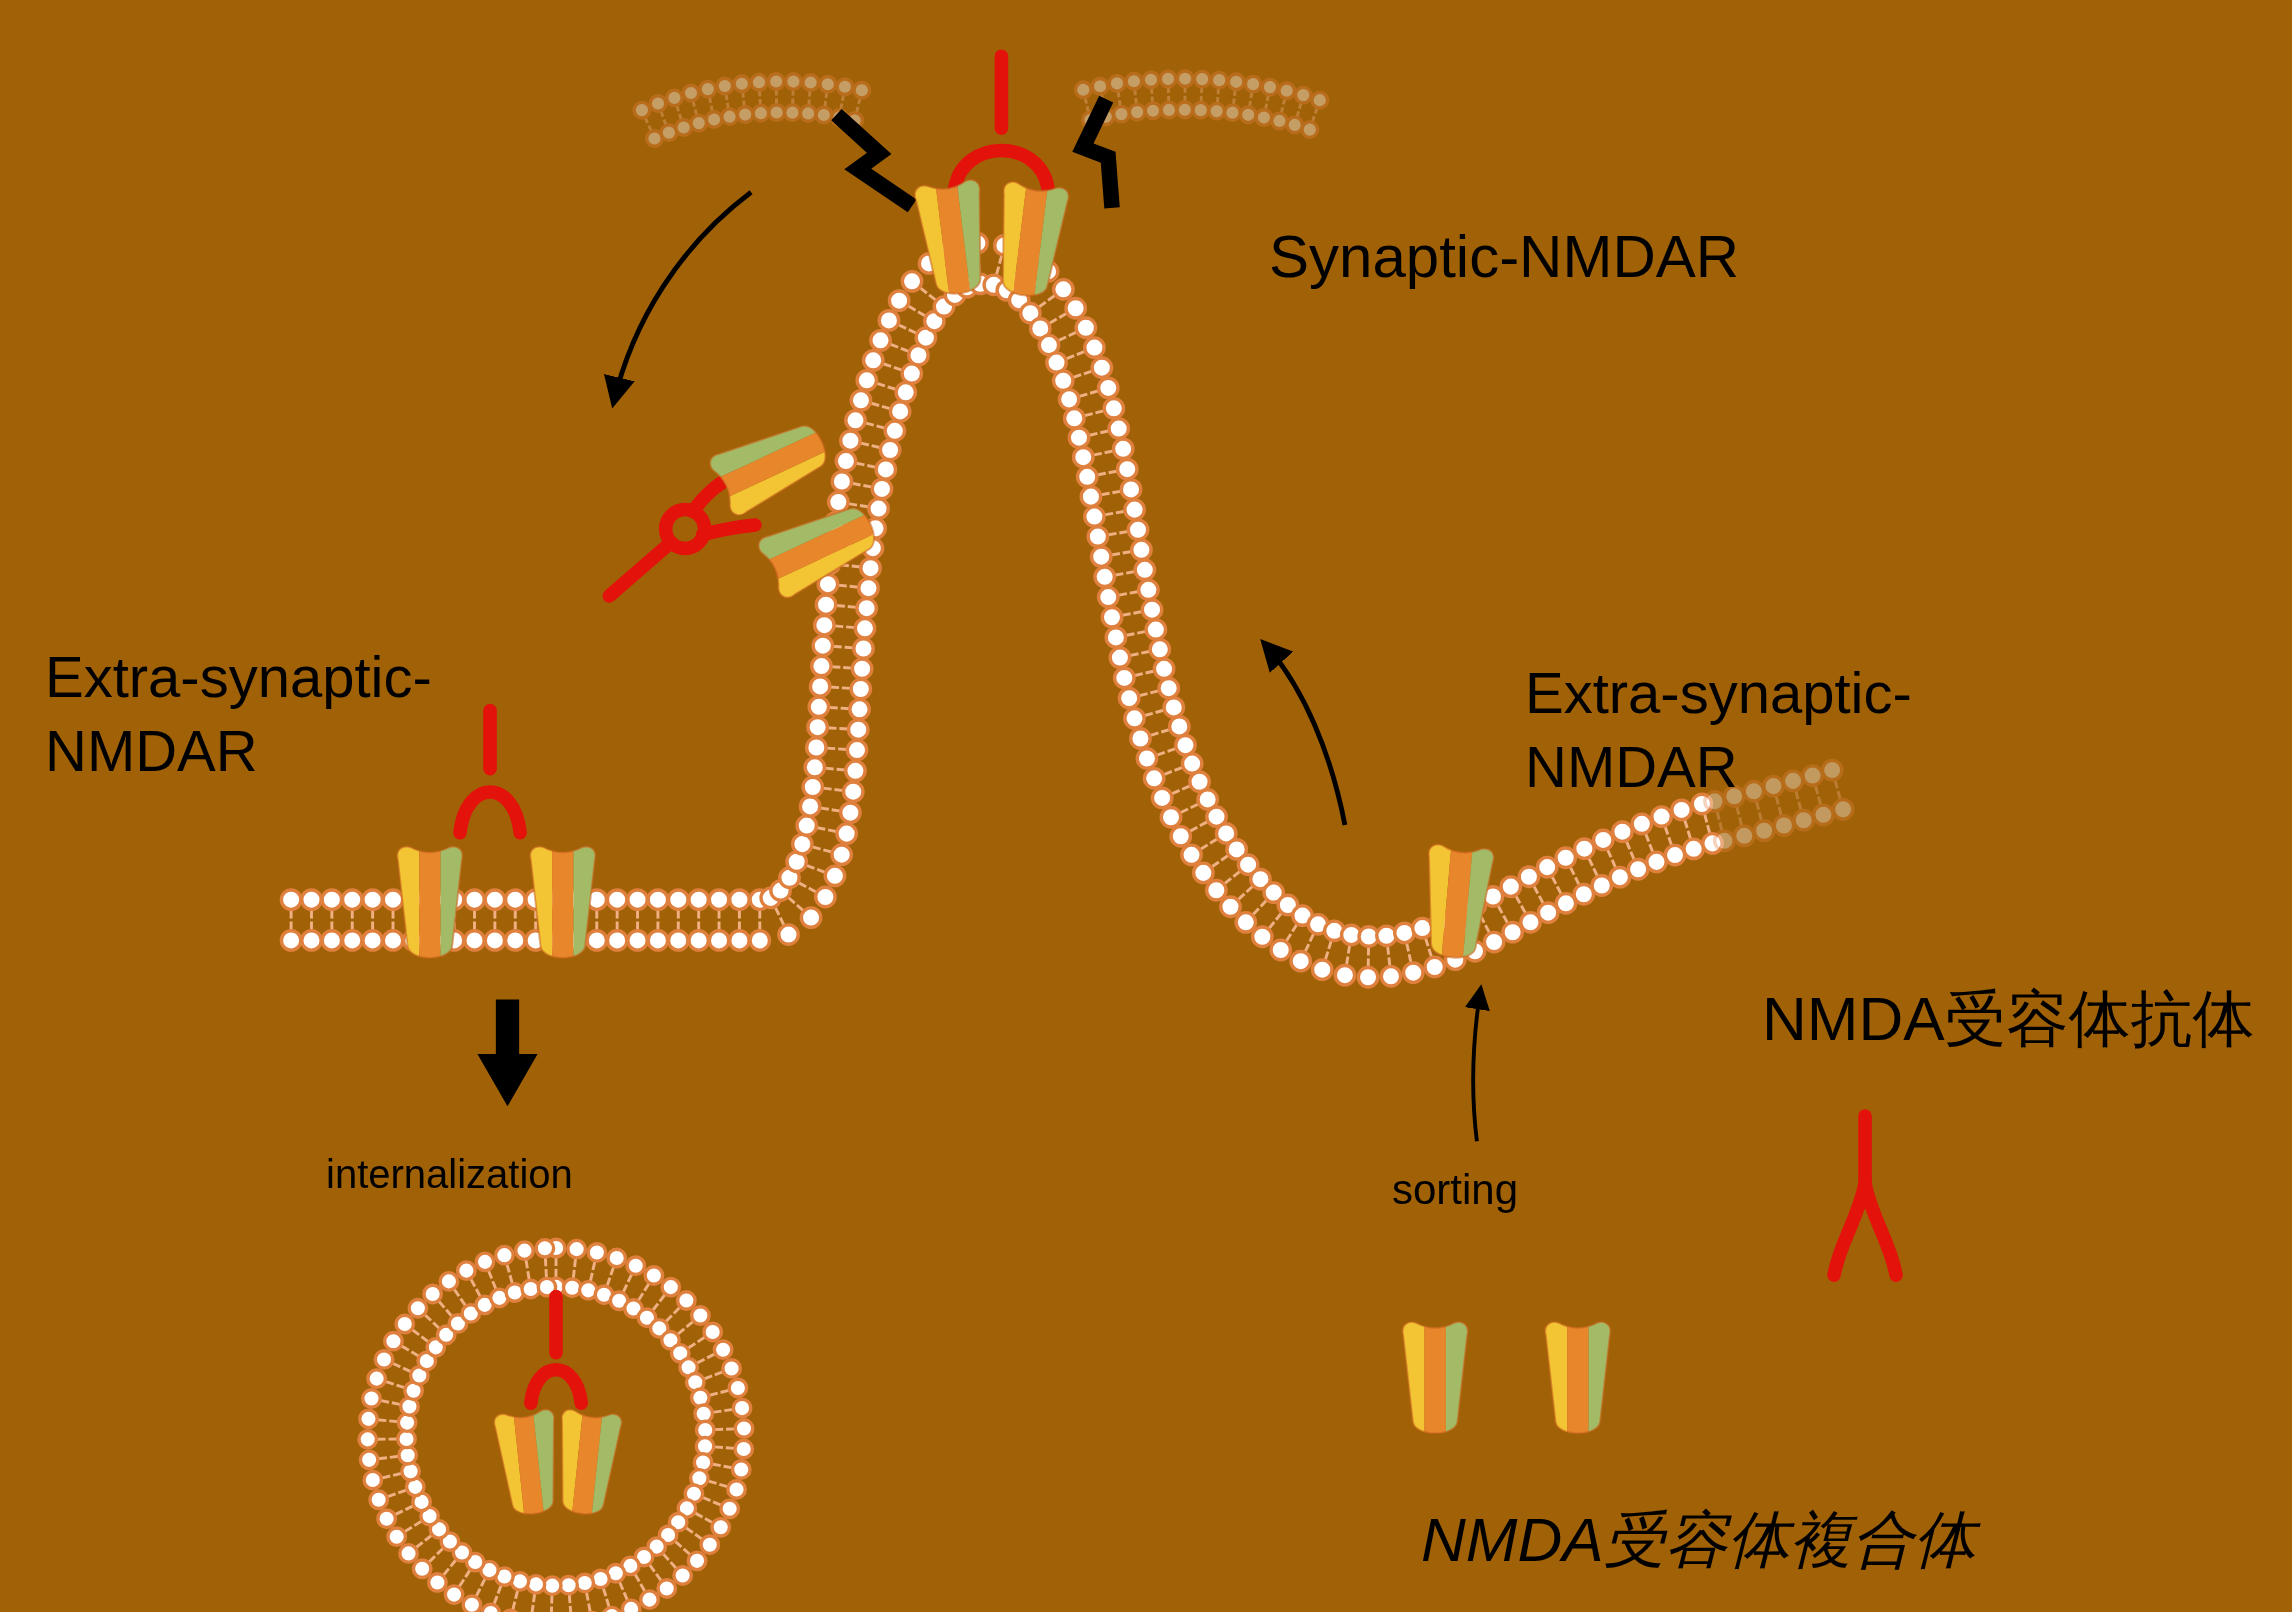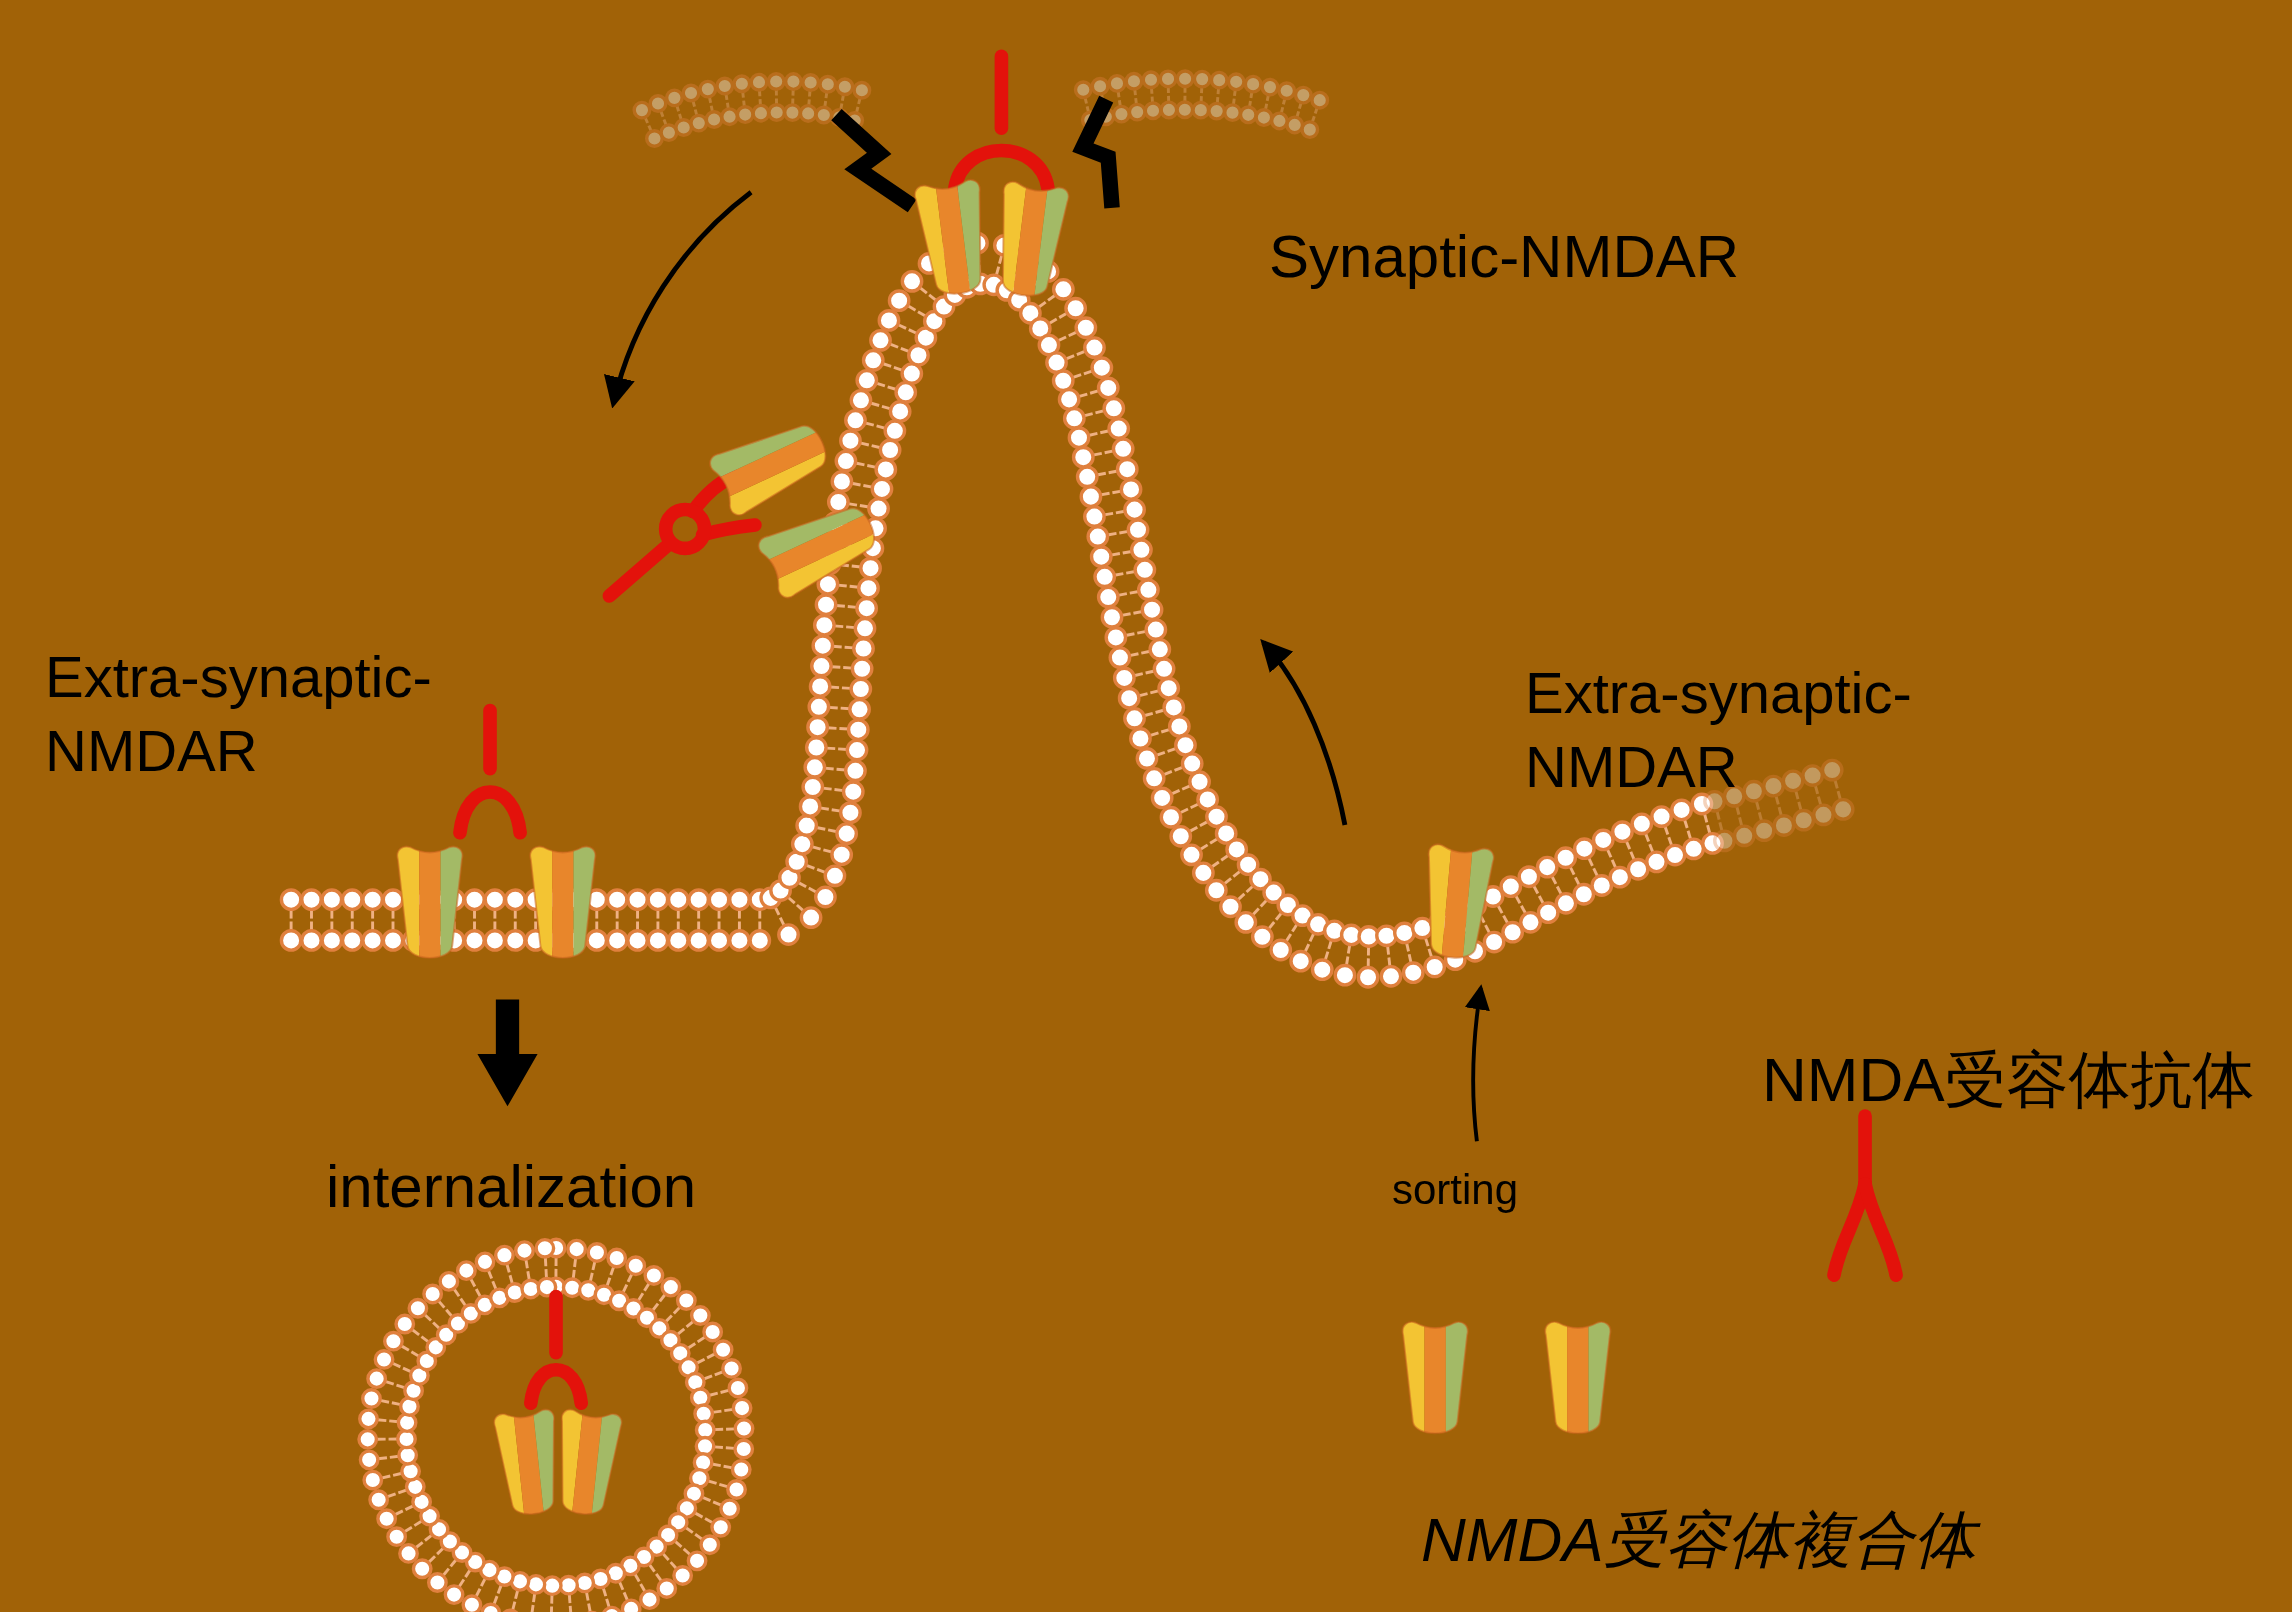--- a/index.html
+++ b/index.html
@@ -1062,22 +1062,22 @@
   <div class="lbl" style="left:45px;top:640px;font-size:58px;">
     <div>Extra-synaptic-</div>
     <div>NMDAR</div>
   </div>
 
   <div class="lbl" style="left:1525px;top:656px;font-size:58px;">
     <div>Extra-synaptic-</div>
     <div>NMDAR</div>
   </div>
 
-  <div class="lbl" style="left:326px;top:1149px;font-size:60px;text-align:right;">internalization</div>
+  <div class="lbl" style="left:326px;top:1149px;font-size:40px;text-align:right;">internalization</div>
 
   <div class="lbl" style="left:1392px;top:1163px;font-size:42px;">sorting</div>
 
-  <div class="lbl" style="left:1762px;top:1040px;font-size:62px;">NMDA受容体抗体</div>
+  <div class="lbl" style="left:1762px;top:979px;font-size:62px;">NMDA受容体抗体</div>
 
   <div class="lbl" style="left:1421px;top:1500px;font-size:62px;font-style:italic;">NMDA受容体複合体</div>
 
 </div>
 
 
 </body></html>

